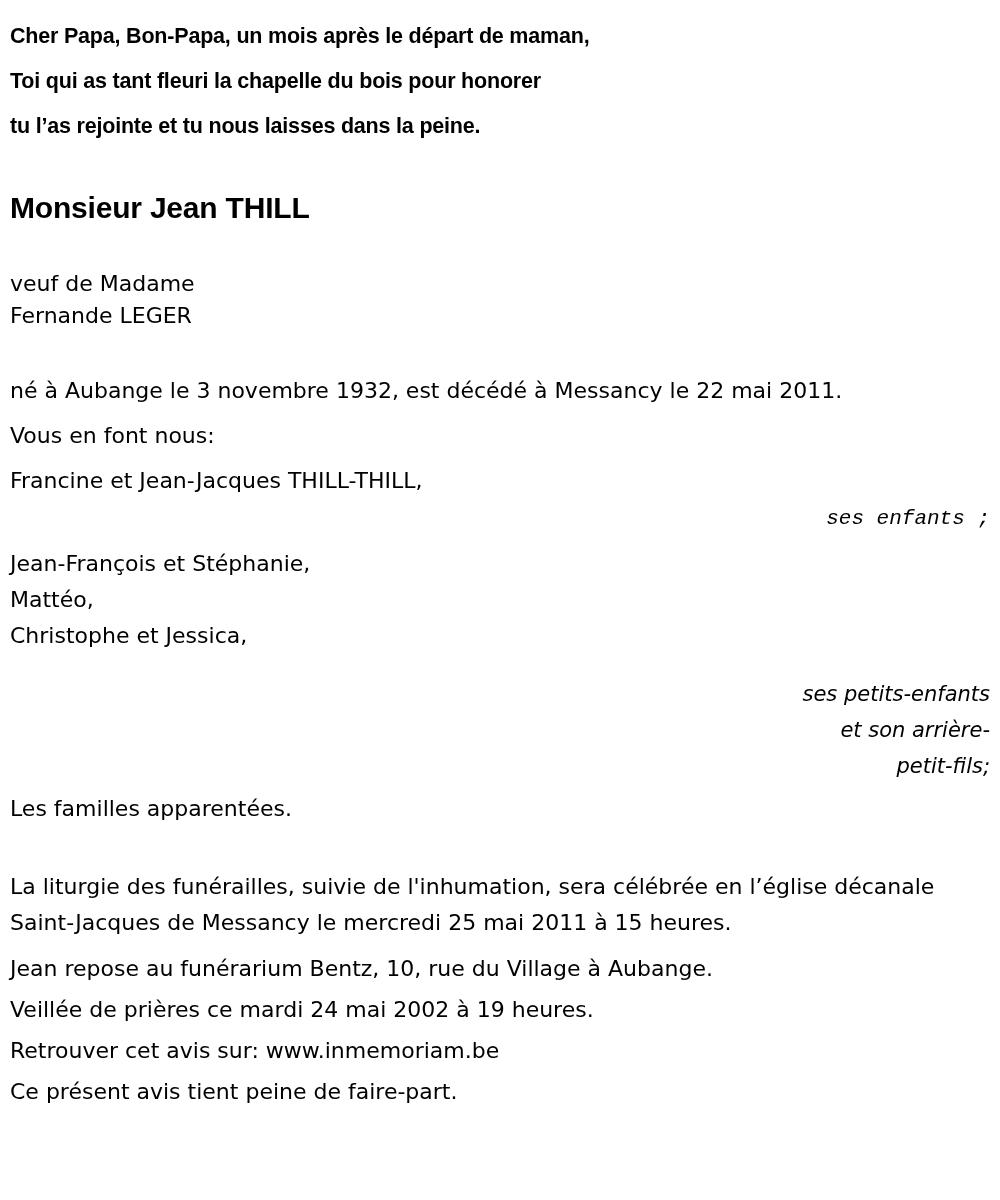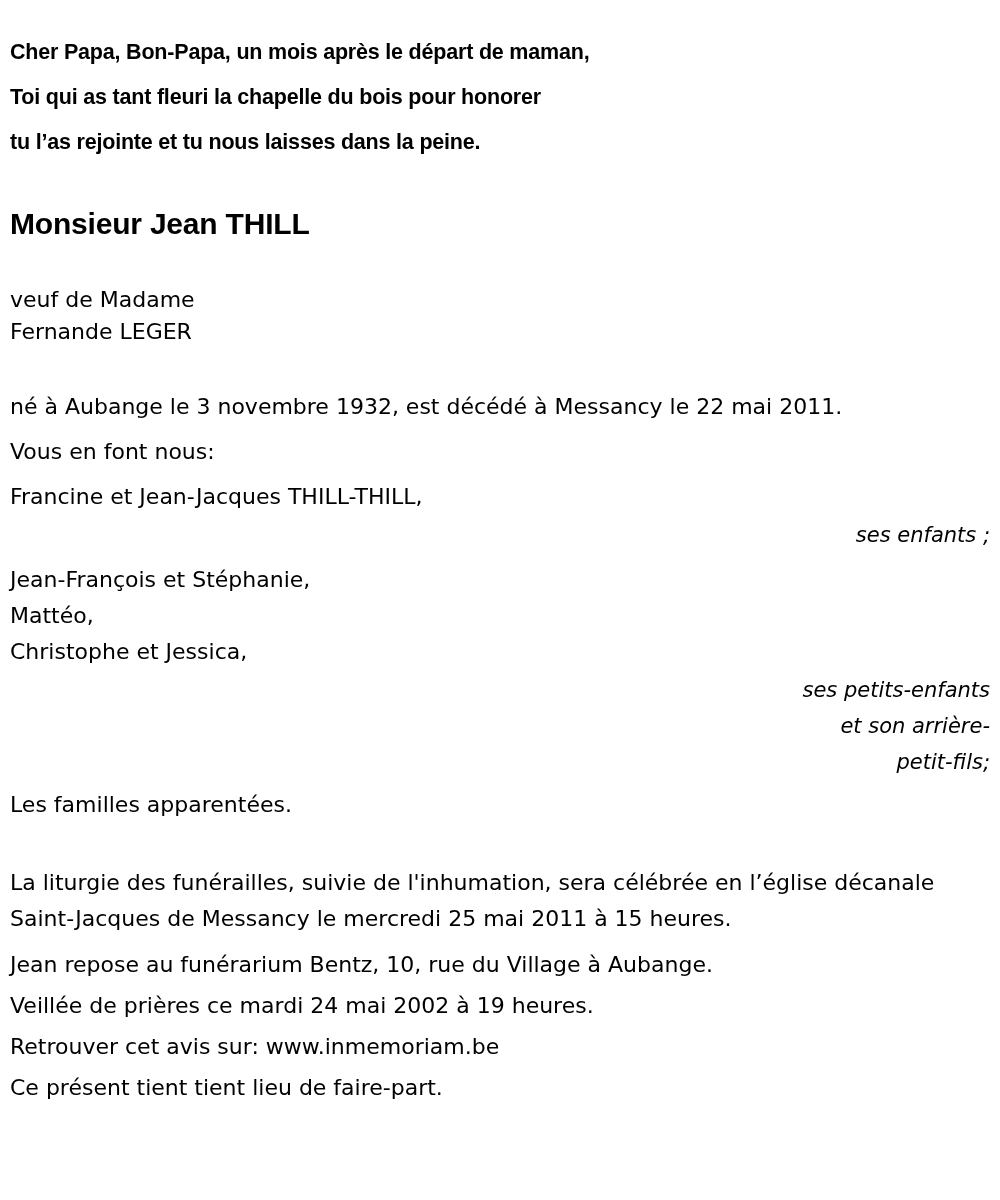--- a/index.html
+++ b/index.html
@@ -18,21 +18,21 @@
   .page {
     position: absolute;
     inset: 0;
     padding: 0 10px;
     box-sizing: border-box;
   }
 
   
   .poem {
     margin: 0;
-    padding-top: 30px;
+    padding-top: 14px;
   }
   .poem-line {
     font-family: "Liberation Sans", sans-serif;
     font-weight: bold;
     font-size: 21.5px;
     line-height: 45px;
     letter-spacing: -0.2px;
     white-space: nowrap;
   }
 
@@ -74,31 +74,32 @@
   
   .role-label {
     font-style: italic;
     font-size: 21px;
     line-height: 30px;
     text-align: right;
     white-space: nowrap;
   }
   .role-children {
     margin-top: 8px;
+    font-family: Liberation Mono, monospace;
   }
 
   .grandchildren-block {
     margin-top: 12px;
   }
   .grandchildren-block .body-text {
     line-height: 36px;
   }
 
   .role-grandchildren {
-    margin-top: 2px;
+    margin-top: 22px;
   }
   .role-grandchildren .role-label {
     line-height: 36px;
   }
 
   .relatives-line {
     margin-top: 10px;
   }
 
   
@@ -154,15 +155,15 @@
     <div class="role-label">petit-fils;</div>
   </div>
 
   <div class="body-text relatives-line">Les familles apparentées.</div>
 
   <div class="ceremony-paragraph">La liturgie des funérailles, suivie de l'inhumation, sera célébrée en l’église décanale Saint-Jacques de Messancy le mercredi 25 mai 2011 à 15 heures.</div>
 
   <div class="body-text closing-line first">Jean repose au funérarium Bentz, 10, rue du Village à Aubange.</div>
   <div class="body-text closing-line">Veillée de prières ce mardi 24 mai 2002 à 19 heures.</div>
   <div class="body-text closing-line">Retrouver cet avis sur: www.inmemoriam.be</div>
-  <div class="body-text closing-line">Ce présent tient tient lieu de faire-part.</div>
+  <div class="body-text closing-line">Ce présent avis tient peine de faire-part.</div>
 
 </div>
 
 </body></html>

